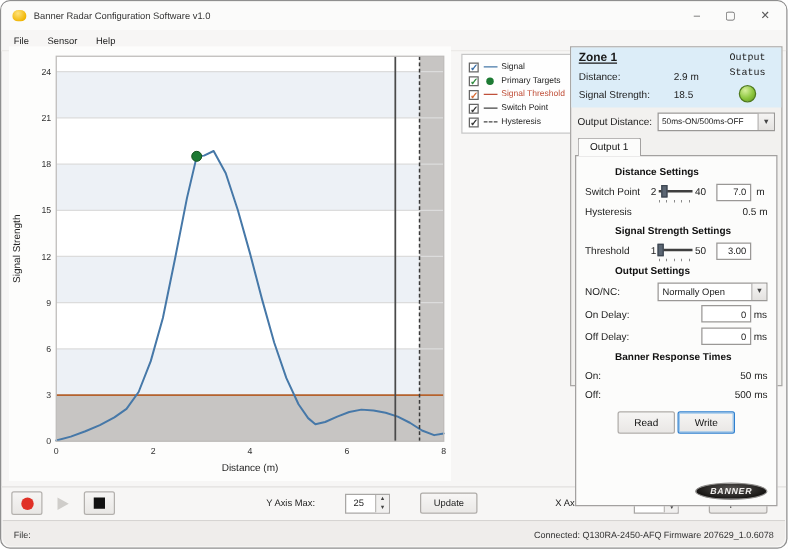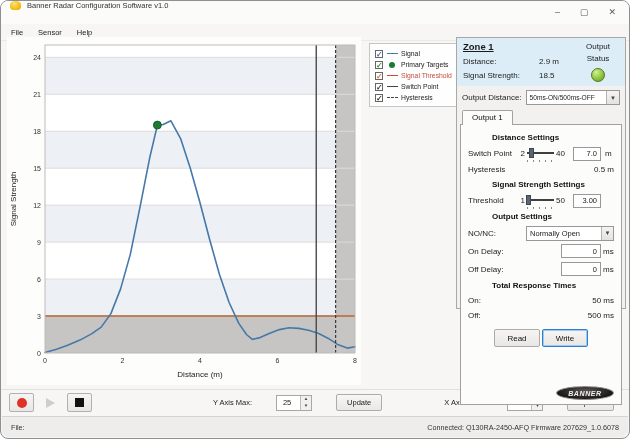--- a/index.html
+++ b/index.html
@@ -1,20 +1,20 @@
 <!DOCTYPE html>
 <html><head>
 <meta charset="utf-8">
 <style>
   * { box-sizing: border-box; margin: 0; padding: 0; }
   html,body { width:630px; height:439px; background:#fff; font-family:"Liberation Sans", sans-serif; }
   .window { position:absolute; inset:0; border:1px solid #8f8f8f; border-radius:8px; background:#f7f6f5; overflow:hidden; }
 
   
-  .titlebar { height:23px; background:#fbfbfa; display:flex; padding:0 9px; }
+  .titlebar { height:23px; background:#fbfbfa; display:flex; align-items:center; padding:0 9px; }
   .app-icon { width:11px; height:9px; border-radius:45% 45% 40% 40%; background:radial-gradient(circle at 40% 30%, #ffe27a, #f0b400 75%); margin-right:6px; }
   .title-text { font-size:7.5px; color:#333; flex:1; }
   .win-controls { display:flex; gap:20px; align-items:center; padding-right:4px; }
   .win-glyph { font-size:9px; color:#5a5a5a; line-height:1; }
   .menubar { height:17px; display:flex; align-items:center; gap:15px; padding:0 10px; font-size:7.5px; color:#222; background:#f7f6f5; border-bottom:1px solid #eceae8; }
 
   
   #chart-holder { position:absolute; left:6px; top:36px; width:354px; height:348px; }
   #chart-holder svg { display:block; }
 
@@ -43,21 +43,21 @@
 
   
   .panel { position:absolute; left:455px; top:36px; width:170px; height:272px; background:#f2f1ef; border:1px solid #aaa8a6; }
   .zone { background:#dcedf8; padding:3px 6px 4px 6px; }
   .zone-grid { display:flex; }
   .zone-left { flex:1; }
   .zone-right { width:42px; text-align:center; }
   .zone-title { font-size:9.5px; font-weight:bold; color:#1a1a1a; text-decoration:underline; margin-bottom:2px; }
   .zone-row { display:flex; align-items:center; height:14px; font-size:8px; color:#222; }
   .zone-row .zlabel { width:76px; }
-  .out-hdr { font-size:8px; color:#222; line-height:1.5; }
+  .out-hdr { font-size:8px; color:#222; line-height:1.5;font-family:Liberation Mono, monospace; }
   .led { width:14px; height:14px; border-radius:50%; margin:3px auto 0; border:1px solid #4f7a1e; background:radial-gradient(circle at 35% 28%, #d6ef9b, #8cc63e 55%, #639421); }
 
   .filter-row { display:flex; align-items:center; gap:4px; padding:4px 5px 3px 5px; }
   .filter-label { font-size:8px; color:#222; white-space:nowrap; }
   .select { flex:1; height:15px; border:1px solid #9a9896; background:#fff; display:flex; align-items:center; }
   .select .sval { flex:1; font-size:6.6px; padding-left:3px; color:#222; white-space:nowrap; overflow:hidden; }
   .select .sarrow { width:13px; height:100%; border-left:1px solid #b5b3b1; background:linear-gradient(#f5f4f3,#e4e2e0); font-size:6px; color:#444; display:flex; align-items:center; justify-content:center; }
 
   .tabstrip { display:flex; padding-left:5px; margin-top:2px; }
   .tab { font-size:8px; padding:2px 9px 3px 9px; background:#fcfcfb; border:1px solid #a3a1a0; border-bottom:none; border-radius:2px 2px 0 0; position:relative; z-index:2; margin-bottom:-1px; color:#111; }
@@ -309,21 +309,21 @@
         <span class="olabel">On Delay:</span>
         <div class="delay-box">0</div>
         <span class="unit">ms</span>
       </div>
       <div class="orow">
         <span class="olabel">Off Delay:</span>
         <div class="delay-box">0</div>
         <span class="unit">ms</span>
       </div>
 
-      <div class="sec-h">Total Response Times</div>
+      <div class="sec-h">Banner Response Times</div>
       <div class="plain-row">
         <span>On:</span>
         <span>50 ms</span>
       </div>
       <div class="plain-row">
         <span>Off:</span>
         <span>500 ms</span>
       </div>
 
       <div class="rw-row">

